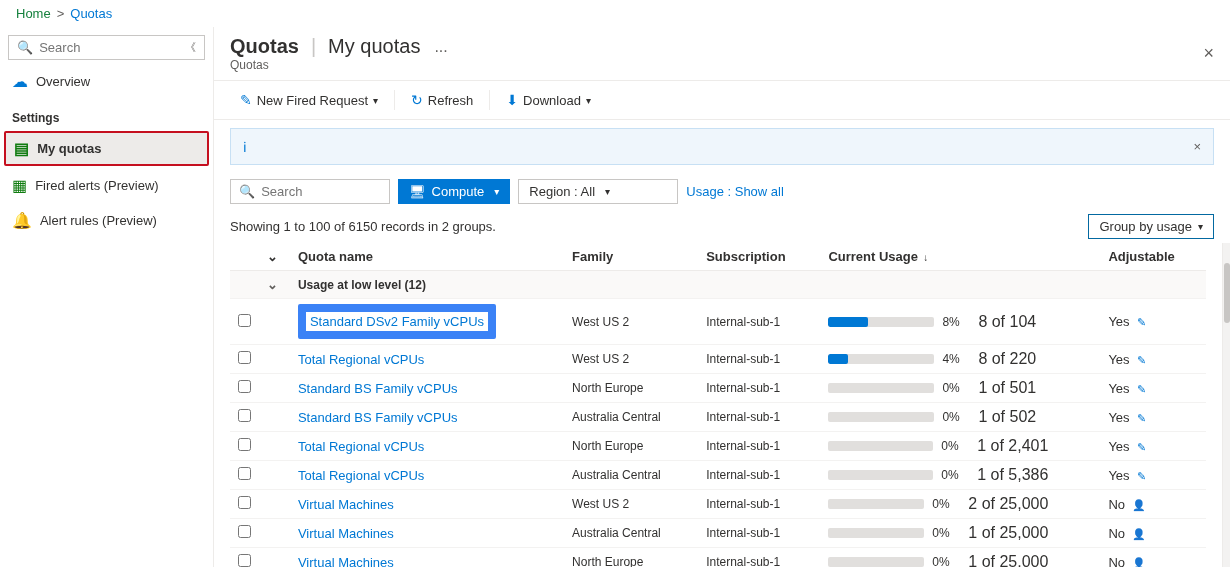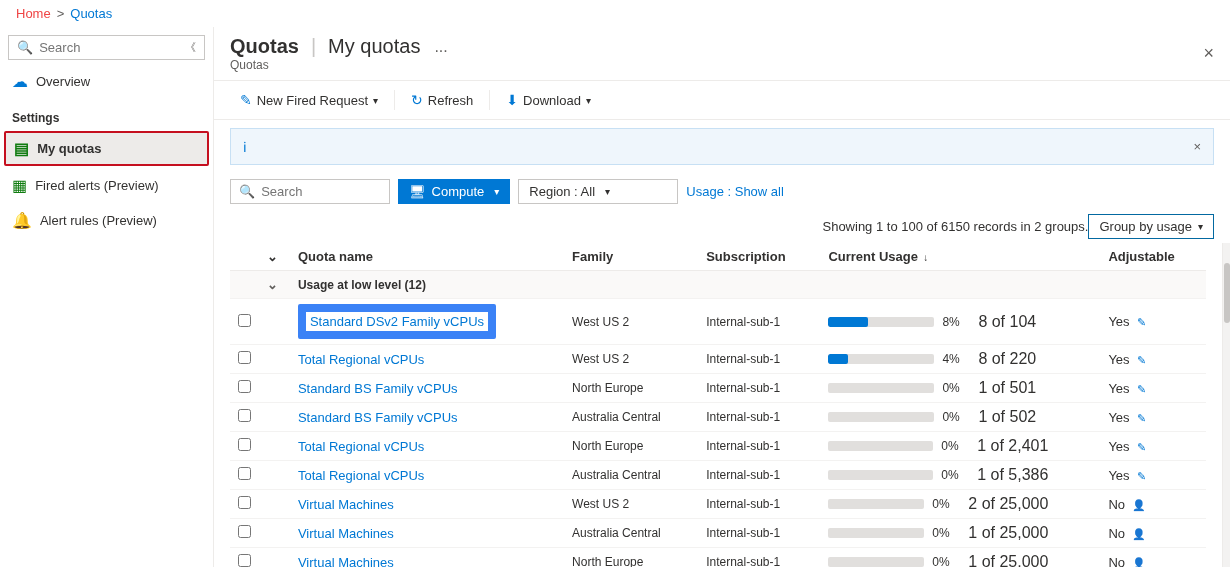--- a/index.html
+++ b/index.html
@@ -33,21 +33,21 @@
     .info-bar .close { margin-left: auto; cursor: pointer; color: #605e5c; }
     
     .filter-bar { display: flex; align-items: center; gap: 8px; padding: 6px 16px; }
     .filter-search { display: flex; align-items: center; border: 1px solid #c8c6c4; padding: 4px 8px; gap: 6px; width: 160px; }
     .filter-search input { border: none; outline: none; font-size: 13px; width: 100%; }
     .filter-dropdown { display: flex; align-items: center; border: 1px solid #c8c6c4; padding: 4px 10px; gap: 6px; cursor: pointer; background: #fff; }
     .filter-dropdown.selected { background: #0078d4; color: #fff; border-color: #0078d4; }
     .filter-dropdown .chevron { font-size: 10px; margin-left: 4px; }
     .filter-link { color: #0078d4; cursor: pointer; text-decoration: none; font-size: 13px; }
     
-    .records-bar { display: flex; align-items: center; justify-content: flex-end; padding: 4px 16px 4px; }
+    .records-bar { display: flex; align-items: center; justify-content: space-between; padding: 4px 16px 4px; }
     .group-dropdown { display: flex; align-items: center; border: 1px solid #0369a1; padding: 4px 10px; gap: 6px; cursor: pointer; font-size: 13px; }
     
     .table-area { flex: 1; overflow-y: auto; padding: 0 16px; }
     .table { width: 100%; border-collapse: collapse; }
     .table th { text-align: left; padding: 6px 8px; font-weight: 600; color: #323130; font-size: 12px; border-bottom: 1px solid #edebe9; position: sticky; top: 0; background: #fff; }
     .table td { padding: 5px 8px; border-bottom: 1px solid #f3f2f1; vertical-align: middle; font-size: 12px; }
     .group-row td { font-weight: 600; background: #faf9f8; padding: 6px 8px; }
     .group-expand { cursor: pointer; color: #605e5c; margin-right: 4px; }
     .quota-link { color: #0078d4; cursor: pointer; text-decoration: none; }
     .quota-link.highlighted { border: 8px solid #3b82f6; padding: 2px 4px; border-radius: 2px; display: inline-block; }
@@ -67,21 +67,21 @@
     .fired-icon { color: #107c10; font-size: 16px; }
     .alert-icon { color: #0078d4; font-size: 16px; }
     .sort-icon { font-size: 10px; margin-left: 2px; }
   </style>
 </head>
 <body>
 
 <div class="app">
 
   <div class="breadcrumb">
-    <a href="#" style="color:#ef4444;text-decoration:none;">Home</a>
+    <a href="#" style="color:#15803d;text-decoration:none;">Home</a>
     <span>&gt;</span>
     <a href="#" style="color:#0078d4;text-decoration:none;">Quotas</a>
   </div>
 
   <div class="main">
 
     <div class="sidebar">
       <div class="sidebar-search">
         <span style="color:#605e5c;font-size:13px;">🔍</span>
         <input type="text" placeholder="Search" style="">

